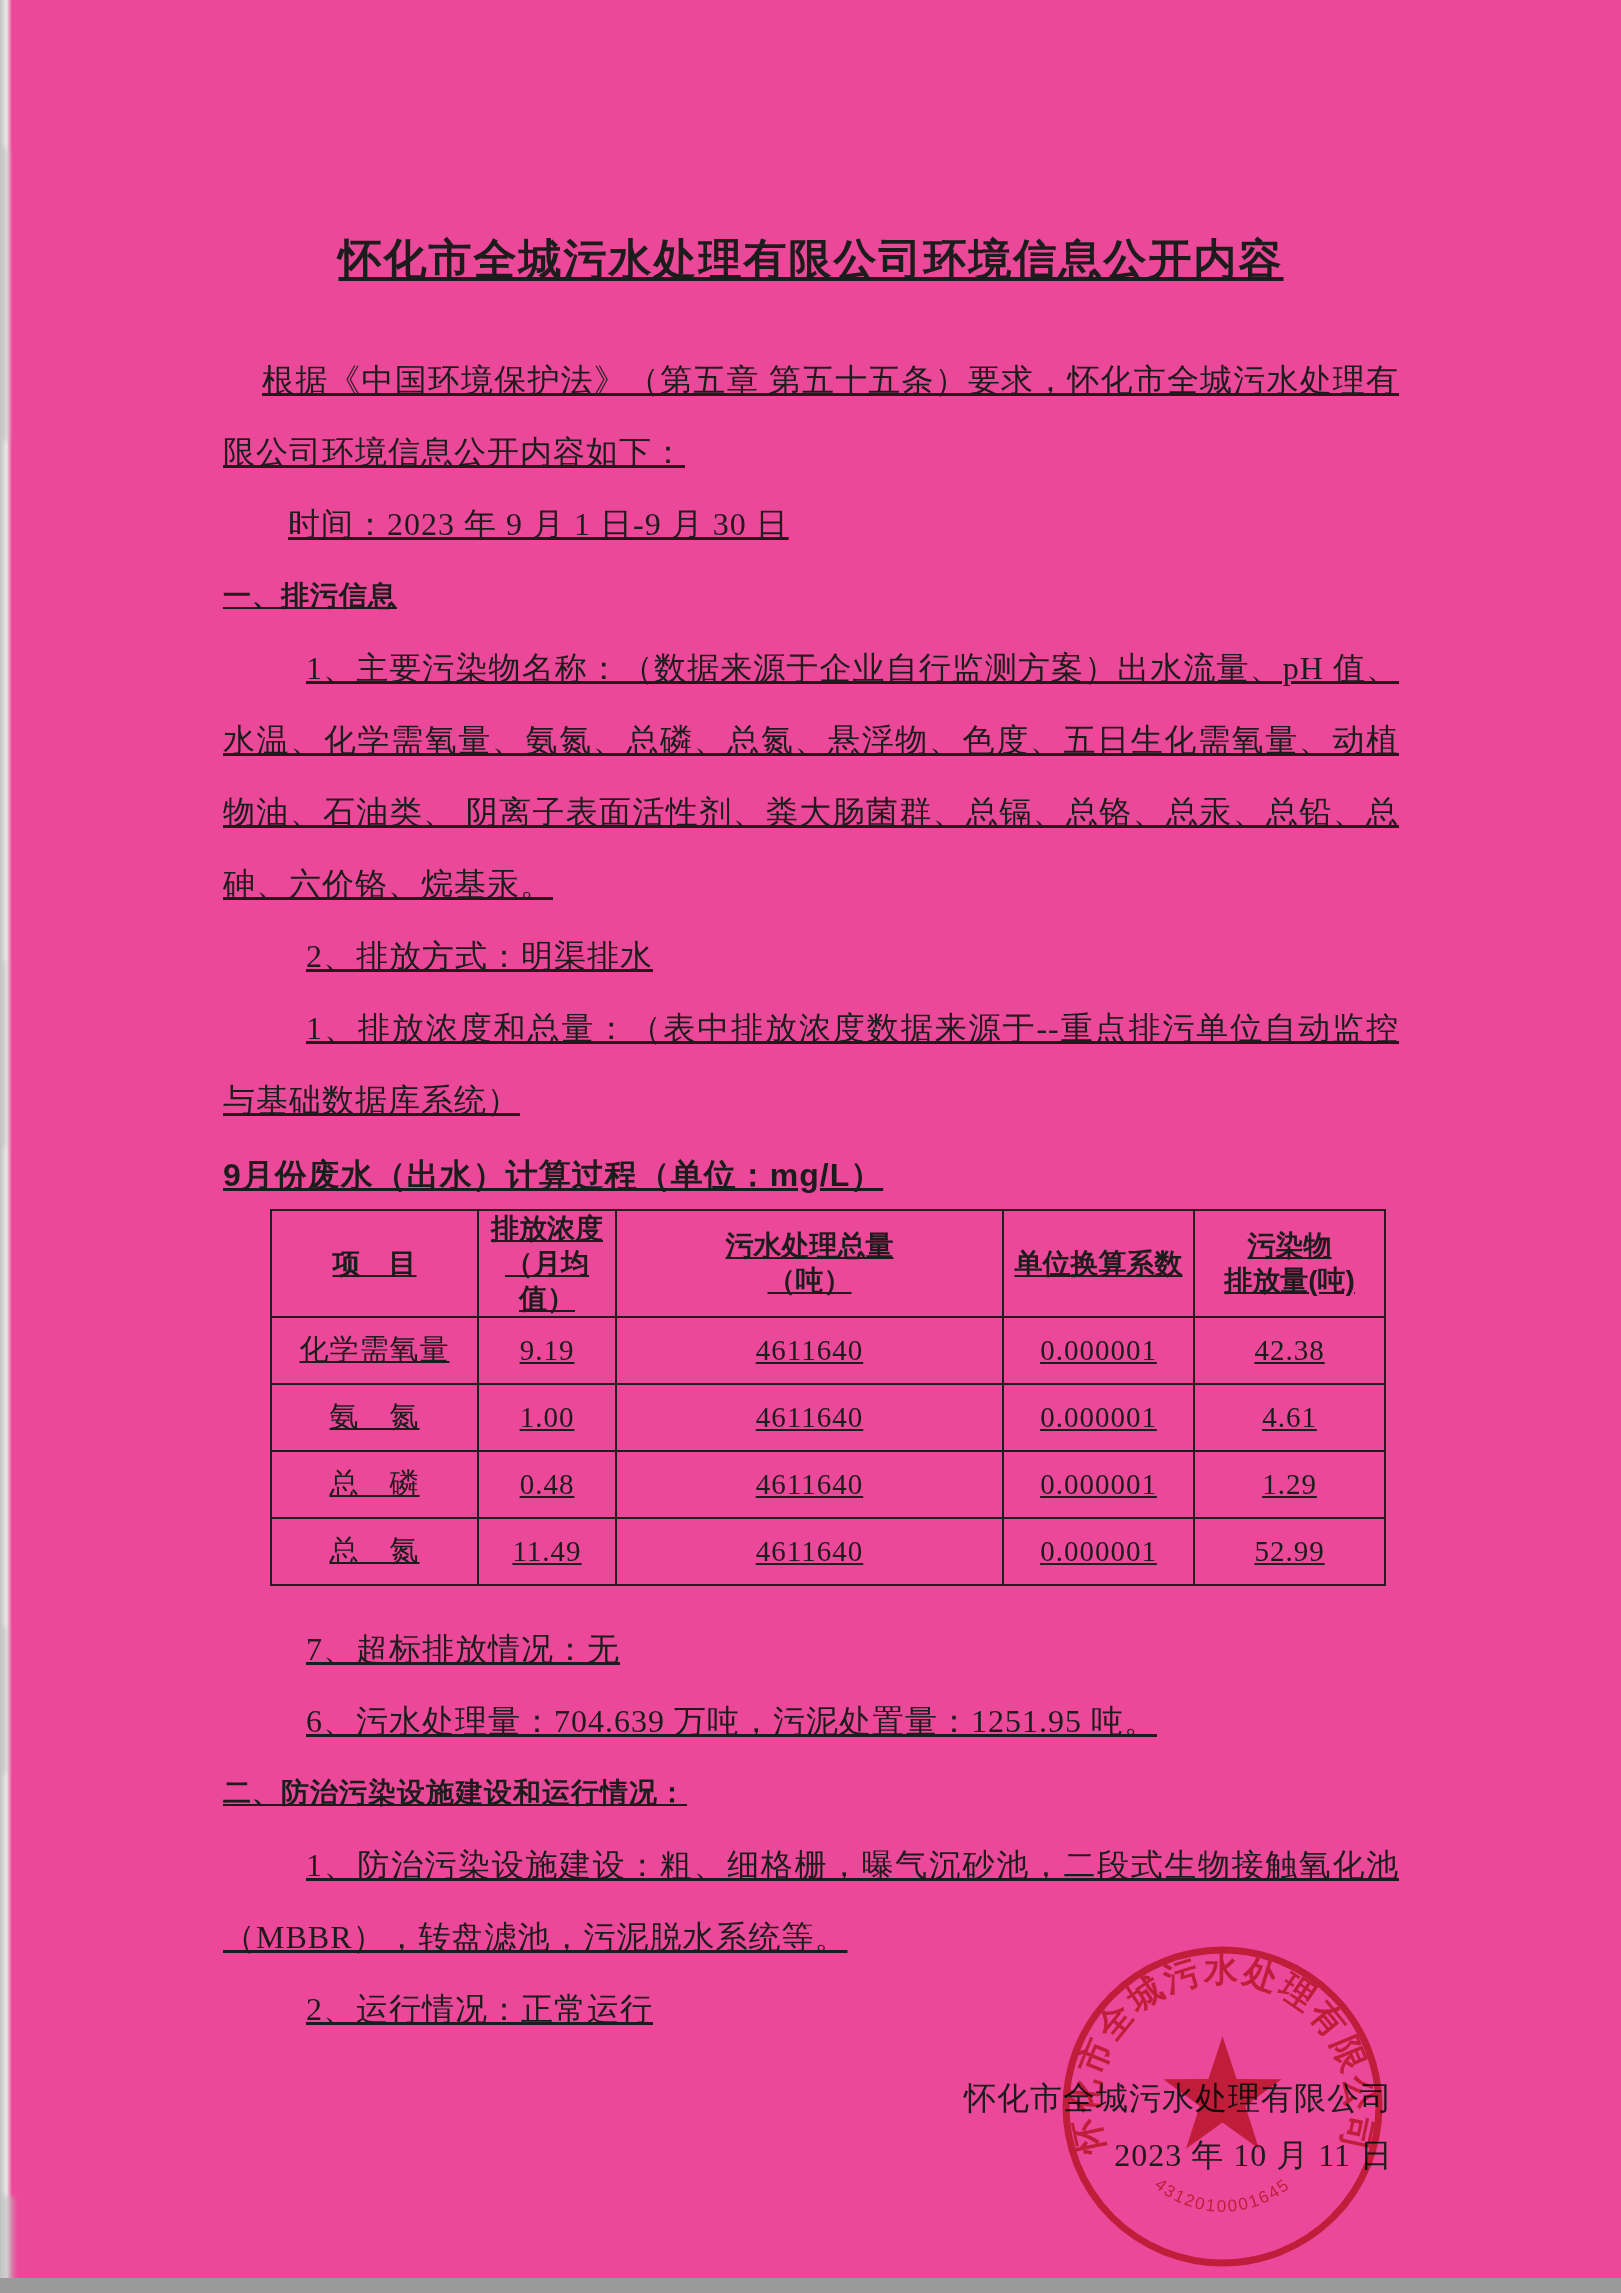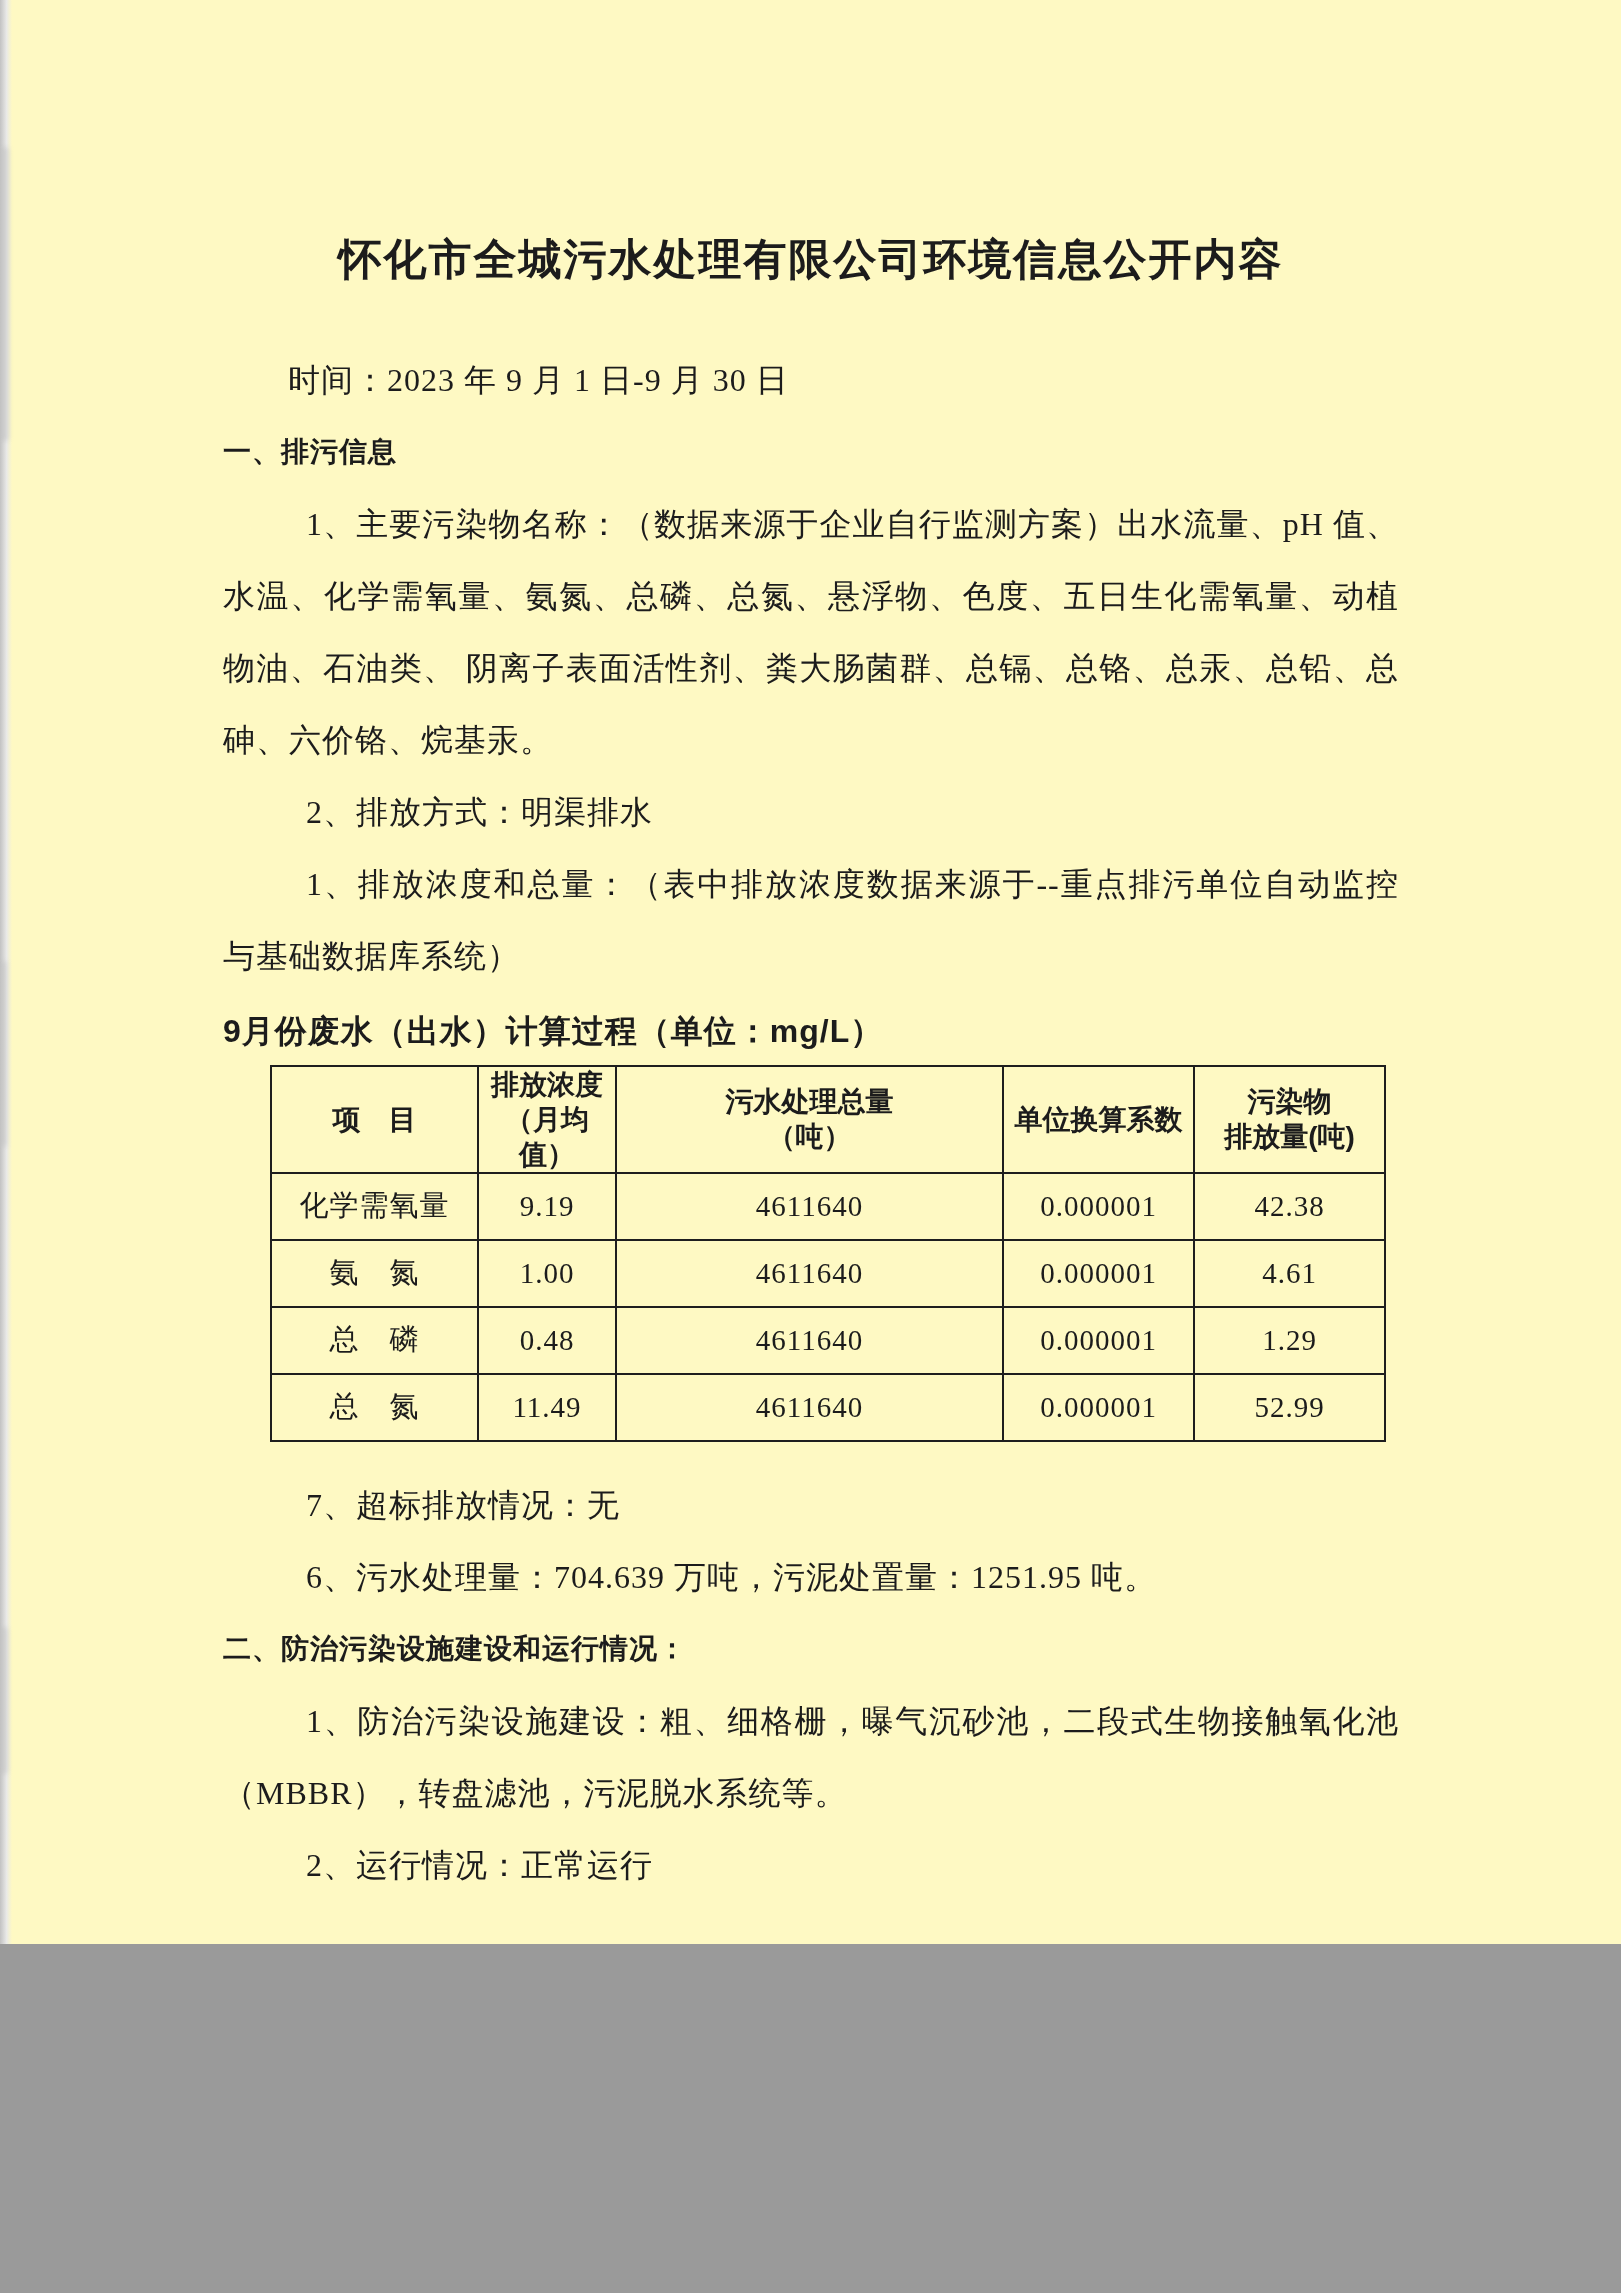--- a/index.html
+++ b/index.html
@@ -1,22 +1,23 @@
 <!DOCTYPE html>
 <html><head>
 <meta charset="utf-8">
 <style>
   html,body{margin:0;padding:0;background:#9a9a9a;}
   .page{
     position:relative;
-    width:1621px;height:1944px;
-    background:#fef9c3;
+    width:1621px;height:2278px;
+    background:#ec4899;
     overflow:hidden;
     font-family:"Liberation Serif","DejaVu Serif",serif;
     color:#1c1c1c;
+    text-decoration:underline;
   }
   
   .scan-strip{
     position:absolute;left:0;top:0;bottom:0;width:11.8px;
     background:linear-gradient(to right,#c2c2c2,#e9e9e7 55%,rgba(255,255,255,0));
   }
   .smudge{position:absolute;background:#bdbdbd;opacity:.45;filter:blur(2.9px);border-radius:3.9px;}
   .smudge.s1{left:0;top:147px;width:8.8px;height:294px;}
   .smudge.s2{left:0;top:961px;width:6.9px;height:186px;}
   .smudge.s3{left:0;top:1627px;width:7.8px;height:147px;}
@@ -113,20 +114,21 @@
   <div class="scan-strip"></div>
   <div class="smudge s1"></div>
   <div class="smudge s2"></div>
   <div class="smudge s3"></div>
   <div class="smudge s4"></div>
 
   <div class="content">
 
     <div class="doc-title">怀化市全城污水处理有限公司环境信息公开内容</div>
 
+    <p class="doc-text indent-intro">根据《中国环境保护法》（第五章 第五十五条）要求，怀化市全城污水处理有限公司环境信息公开内容如下：</p>
     <p class="doc-text indent-period">时间：2023 年 9 月 1 日-9 月 30 日</p>
 
     <p class="sec-heading">一、排污信息</p>
     <p class="doc-text indent-item">1、主要污染物名称：（数据来源于企业自行监测方案）出水流量、pH 值、水温、化学需氧量、氨氮、总磷、总氮、悬浮物、色度、五日生化需氧量、动植物油、石油类、 阴离子表面活性剂、粪大肠菌群、总镉、总铬、总汞、总铅、总砷、六价铬、烷基汞。</p>
     <p class="doc-text indent-item">2、排放方式：明渠排水</p>
     <p class="doc-text indent-item">1、排放浓度和总量：（表中排放浓度数据来源于--重点排污单位自动监控与基础数据库系统）</p>
 
     <div class="table-title">9月份废水（出水）计算过程（单位：mg/L）</div>
 
     <table class="emissions">

